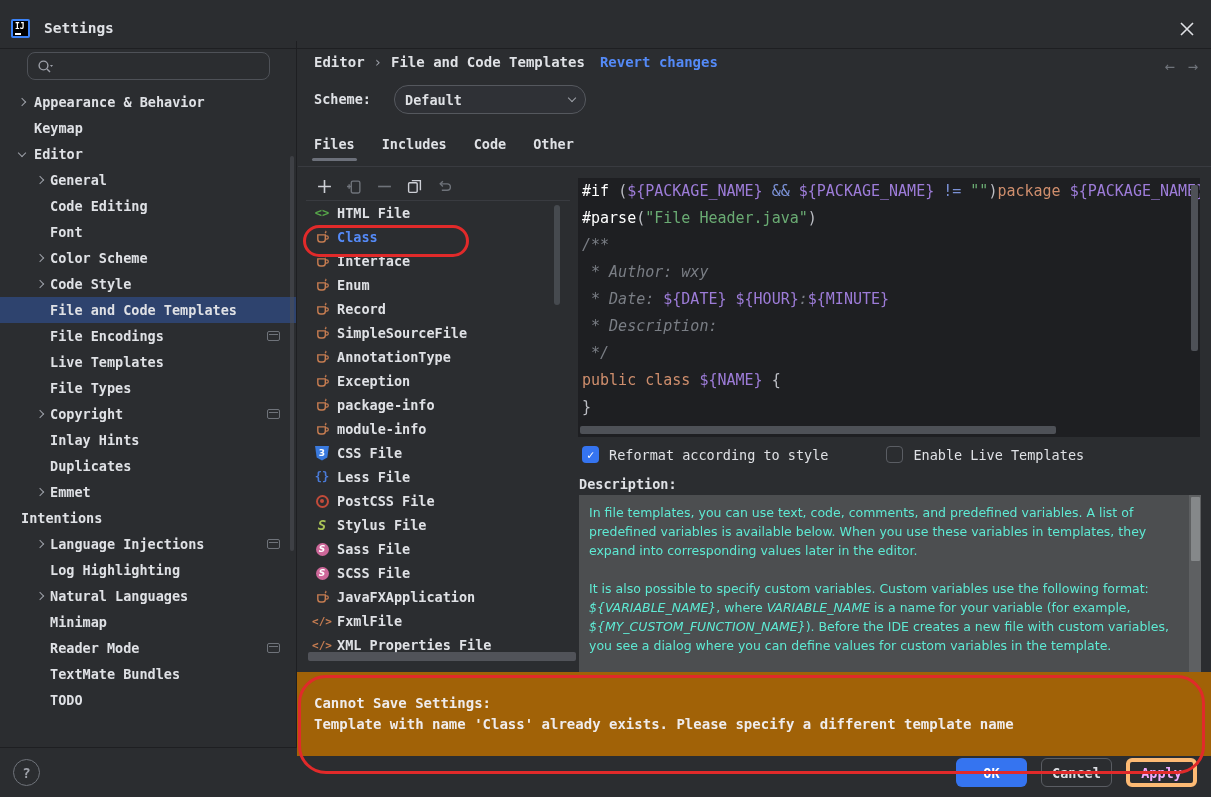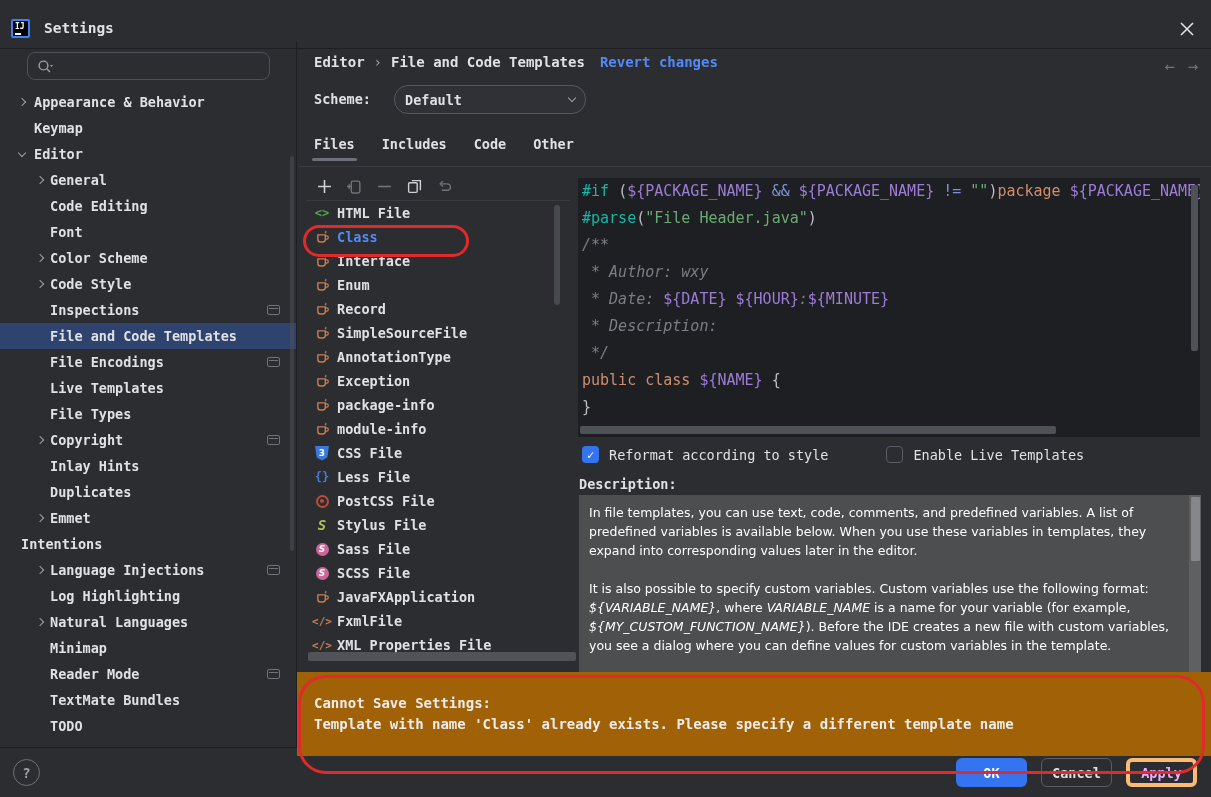--- a/index.html
+++ b/index.html
@@ -61,35 +61,35 @@
   .tlist { position:absolute; left:8px; top:160px; width:264px; height:463px; overflow:hidden; }
   .titem { height:24px; display:flex; align-items:center; gap:7px; padding-left:8px; font-weight:700; white-space:nowrap; cursor:pointer; }
   .titem.sel .tname { color:#548af7; }
   .ticon { width:16px; height:16px; display:flex; align-items:center; justify-content:center; flex:none; }
   .list-vscroll { position:absolute; left:256px; top:164px; width:6px; height:100px; background:#4e5157; border-radius:3px; opacity:.8; }
   .list-hscroll { position:absolute; left:10px; top:611px; width:268px; height:9px; background:#55585e; border-radius:2px; opacity:.9; }
   
   .editor { position:absolute; left:280px; top:137px; width:622px; height:259px;
     background:#1e1f22; overflow:hidden; }
   .eline { height:27px; line-height:27px; white-space:pre; font-size:15px; padding-left:4px; color:#bcbec4; }
-  .c-d { color:#14b8a6; } .c-s { color:#6aab73; } .c-v { color:#9d7cd8; }
+  .c-d { color:#ffffff; } .c-s { color:#6aab73; } .c-v { color:#9d7cd8; }
   .c-o { color:#7b91d6; } .c-k { color:#cf8e6d; } .c-p { color:#bcbec4; }
   .c-c { color:#7a7e85; font-style:italic; }
   .ed-hscroll { position:absolute; left:282px; top:385px; width:476px; height:8px; background:#4e5157; border-radius:2px; }
   .ed-vscroll { position:absolute; left:893px; top:144px; width:7px; height:166px; background:#4e5157; border-radius:2px; }
   
   .opts { position:absolute; left:284px; top:405px; display:flex; align-items:center; gap:58px; }
   .opt { display:flex; align-items:center; gap:10px; cursor:pointer; }
   .cb { width:17px; height:17px; border-radius:4px; display:flex; align-items:center; justify-content:center; }
   .cb.on { background:#3574f0; color:#fff; font-size:12px; font-weight:700; }
   .cb.off { border:1.5px solid #5a5d63; }
   .opt-label { font-weight:400; }
   .desc-label { position:absolute; left:281px; top:435px; font-weight:700; }
   .descbox { position:absolute; left:281px; top:454px; width:622px; height:179px;
-    background:#4c4e50; color:#ffffff; font-family:"DejaVu Sans", sans-serif;
+    background:#4c4e50; color:#5eead4; font-family:"DejaVu Sans", sans-serif;
     font-size:12.5px; line-height:19px; padding:8px 24px 0 10px; overflow:hidden; }
   .descbox p { margin-bottom:19px; }
   .desc-scroll { position:absolute; left:891px; top:454px; width:12px; height:179px; background:#5e6062; }
   .desc-thumb { position:absolute; left:1.5px; top:2px; width:9px; height:64px; background:#85888a; border-radius:1px; }
   
   .errorbar { position:absolute; left:297px; top:672px; width:1056px; height:84px;
     background:#a16207; z-index:5; padding:21px 0 0 17px; }
   .errorbar div { font-weight:700; font-size:14px; color:#efecec; line-height:21px; white-space:nowrap; }
   .bottombar { position:absolute; left:0; top:747px; width:1211px; height:50px; border-top:1px solid #1e1f22; }
   .help { position:absolute; left:13px; top:11px; width:27px; height:27px; border:1.4px solid #6f737a;
@@ -176,24 +176,20 @@
             <span class="chev right"></span>
           </span>
           <span class="tree-label" style="margin-left: 50px;">Color Scheme</span>
         </div>
         <div class="tree-row">
           <span class="tree-arrow" style="left: 32px;">
             <span class="chev right"></span>
           </span>
           <span class="tree-label" style="margin-left: 50px;">Code Style</span>
         </div>
-        <div class="tree-row">
-          <span class="tree-label" style="margin-left: 50px;">Inspections</span>
-          <span class="tree-badge"></span>
-        </div>
         <div class="tree-row sel">
           <span class="tree-label" style="margin-left: 50px;">File and Code Templates</span>
         </div>
         <div class="tree-row">
           <span class="tree-label" style="margin-left: 50px;">File Encodings</span>
           <span class="tree-badge"></span>
         </div>
         <div class="tree-row">
           <span class="tree-label" style="margin-left: 50px;">Live Templates</span>
         </div>

